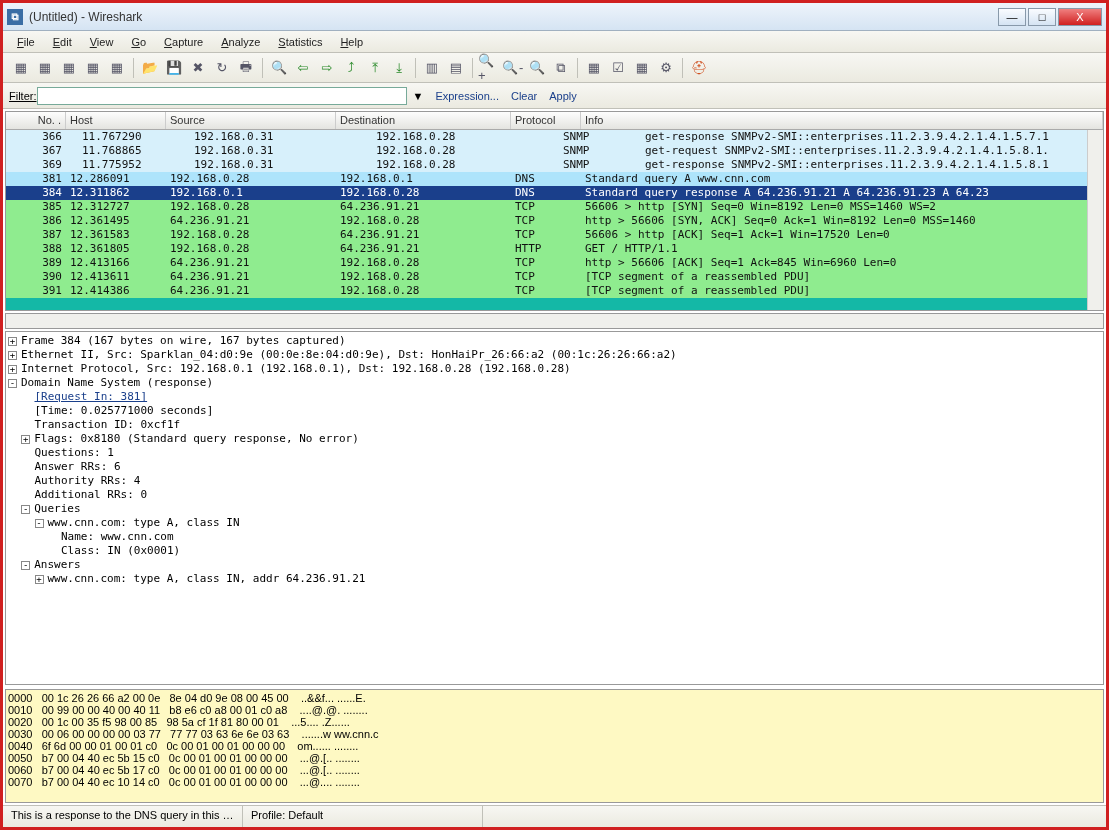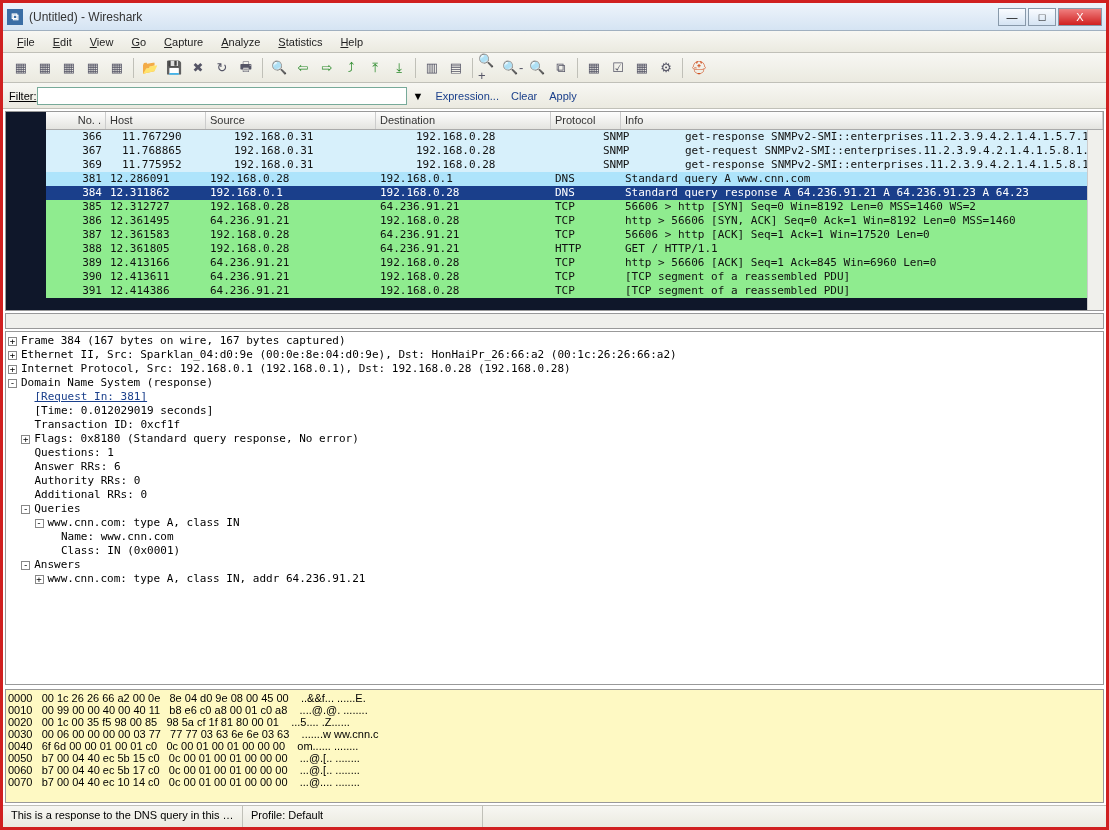--- a/index.html
+++ b/index.html
@@ -16,21 +16,21 @@
 .menubar span u { text-decoration: underline; }
 .toolbar { height: 30px; background: linear-gradient(#f7f7f3,#ebeae0); display: flex; align-items: center; padding: 0 6px; border-bottom: 1px solid #c0c0b8; }
 .tbtn { width: 22px; height: 22px; margin: 0 1px; display:flex; align-items:center; justify-content:center; font-size:13px; color:#556; cursor:default; }
 .tsep { width: 1px; height: 20px; background: #c0c0b8; margin: 0 4px; }
 .filterbar { height: 26px; background: linear-gradient(#f7f7f3,#ebeae0); display: flex; align-items: center; padding: 0 6px; border-bottom: 1px solid #c0c0b8; }
 .filterbar label { text-decoration: underline; }
 .filterbar input { flex: 0 0 370px; height: 18px; border: 1px solid #7a9; background:#fff; padding:0 4px; }
 .filterbar .drop { margin: 0 6px; }
 .filterbar .link { color: #1a3f8b; margin: 0 6px; cursor: default; }
 .panes { flex: 1; display: flex; flex-direction: column; overflow: hidden; }
-.packet-list { height: 200px; border: 1px solid #999; margin: 2px; display:flex; flex-direction:column; overflow:hidden; background:#0f172a; position:relative;padding-left:40px;}
+.packet-list { height: 200px; border: 1px solid #999; margin: 2px; display:flex; flex-direction:column; overflow:hidden; background:#14b8a6; position:relative;}
 .pl-head { display:flex; background: linear-gradient(#fdfdfd,#e4e4e0); border-bottom:1px solid #aaa; height:18px; font-size:11px; color:#333;}
 .pl-head div { border-right:1px solid #ccc; padding:2px 4px; overflow:hidden; white-space:nowrap; }
 .pl-body { flex:1; overflow-y:auto; font-family: "Lucida Console", monospace; font-size: 11px; }
 .pl-row { display:flex; height:14px; white-space:nowrap; }
 .pl-row div { padding: 0 4px; overflow:hidden; }
 .c-no{width:60px;text-align:right;} .c-time{width:100px;} .c-src{width:170px;} .c-dst{width:175px;} .c-prot{width:70px;} .c-info{flex:1;}
 .hscroll { height:16px; border:1px solid #999; margin:0 2px; background:#f0f0ec; position:relative;}
 .tree-pane { flex:1; border:1px solid #999; margin:2px; overflow-y:auto; background:#fff; font-family:"Lucida Console",monospace; font-size:11px; padding:2px;}
 .tree-pane .ln { white-space: pre; height:14px; }
 .tree-pane .exp { display:inline-block; width:9px; height:9px; border:1px solid #888; text-align:center; line-height:7px; font-size:9px; margin-right:4px; background:#fff; }
@@ -228,26 +228,26 @@
       <div class="scrollbar-v"></div>
     </div>
     <div class="hscroll"></div>
 
     <div class="tree-pane">
       <div class="ln"><span class="exp">+</span><span>Frame 384 (167 bytes on wire, 167 bytes captured)</span></div>
       <div class="ln"><span class="exp">+</span><span>Ethernet II, Src: Sparklan_04:d0:9e (00:0e:8e:04:d0:9e), Dst: HonHaiPr_26:66:a2 (00:1c:26:26:66:a2)</span></div>
       <div class="ln"><span class="exp">+</span><span>Internet Protocol, Src: 192.168.0.1 (192.168.0.1), Dst: 192.168.0.28 (192.168.0.28)</span></div>
       <div class="ln"><span class="exp">-</span><span>Domain Name System (response)</span></div>
       <div class="ln">    <span class="rlink">[Request In: 381]</span></div>
-      <div class="ln">    <span>[Time: 0.012029019 seconds]</span></div>
+      <div class="ln">    <span>[Time: 0.025771000 seconds]</span></div>
       <div class="ln">    <span>Transaction ID: 0xcf1f</span></div>
       <div class="ln">  <span class="exp">+</span><span>Flags: 0x8180 (Standard query response, No error)</span></div>
       <div class="ln">    <span>Questions: 1</span></div>
       <div class="ln">    <span>Answer RRs: 6</span></div>
-      <div class="ln">    <span>Authority RRs: 0</span></div>
+      <div class="ln">    <span>Authority RRs: 4</span></div>
       <div class="ln">    <span>Additional RRs: 0</span></div>
       <div class="ln">  <span class="exp">-</span><span>Queries</span></div>
       <div class="ln">    <span class="exp">-</span><span>www.cnn.com: type A, class IN</span></div>
       <div class="ln">        <span>Name: www.cnn.com</span></div>
       <div class="ln">        <span>Class: IN (0x0001)</span></div>
       <div class="ln">  <span class="exp">-</span><span>Answers</span></div>
       <div class="ln">    <span class="exp">+</span><span>www.cnn.com: type A, class IN, addr 64.236.91.21</span></div>
     </div>
 
     <div class="hex-pane"><div class="ln">0000   00 1c 26 26 66 a2 00 0e   8e 04 d0 9e 08 00 45 00    ..&amp;&amp;f... ......E.</div><div class="ln">0010   00 99 00 00 40 00 40 11   b8 e6 c0 a8 00 01 c0 a8    ....@.@. ........</div><div class="ln">0020   00 1c 00 35 f5 98 00 85   98 5a cf 1f 81 80 00 01    ...5.... .Z......</div><div class="ln">0030   00 06 00 00 00 00 03 77   77 77 03 63 6e 6e 03 63    .......w ww.cnn.c</div><div class="ln">0040   6f 6d 00 00 01 00 01 c0   0c 00 01 00 01 00 00 00    om...... ........</div><div class="ln">0050   b7 00 04 40 ec 5b 15 c0   0c 00 01 00 01 00 00 00    ...@.[.. ........</div><div class="ln">0060   b7 00 04 40 ec 5b 17 c0   0c 00 01 00 01 00 00 00    ...@.[.. ........</div><div class="ln">0070   b7 00 04 40 ec 10 14 c0   0c 00 01 00 01 00 00 00    ...@.... ........</div></div>

